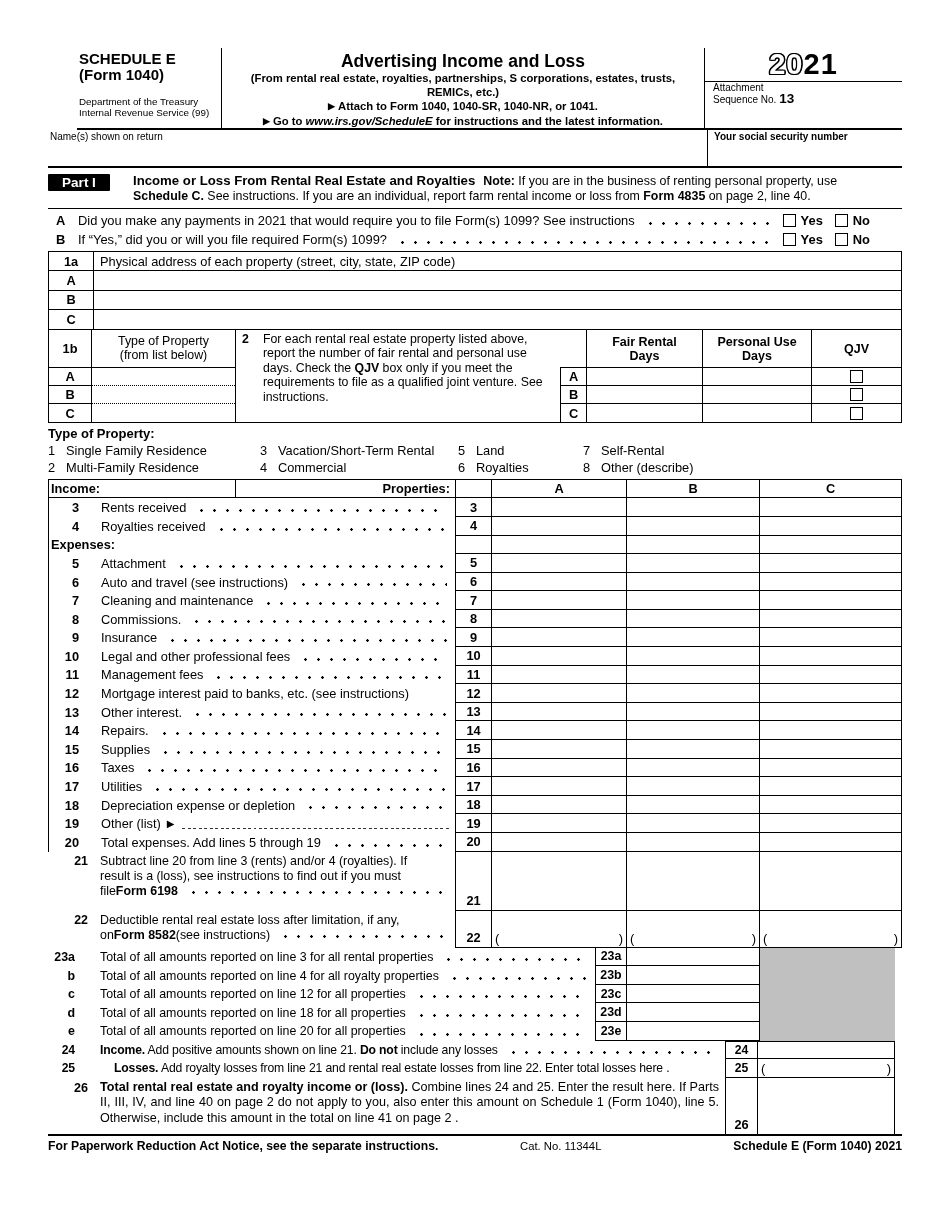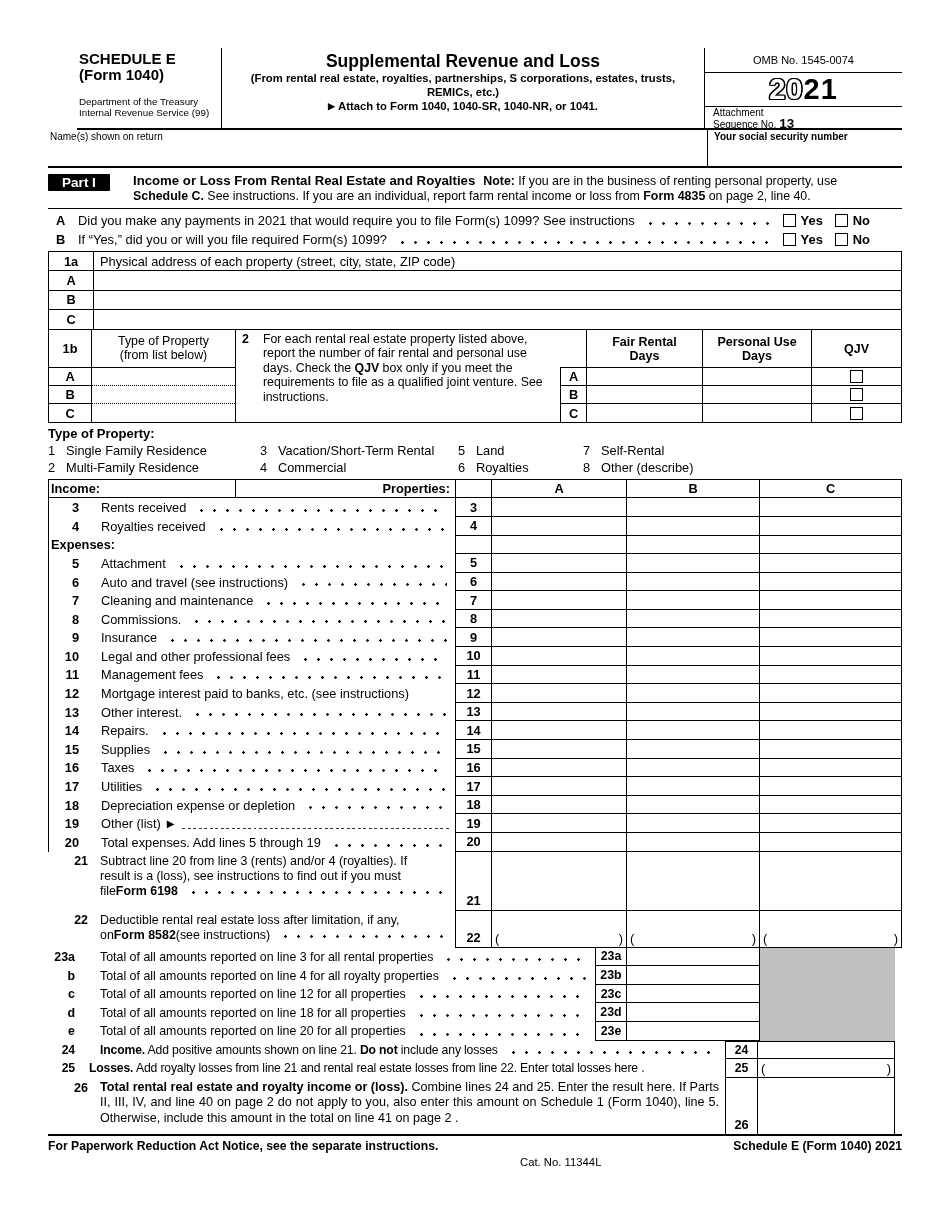--- a/index.html
+++ b/index.html
@@ -131,43 +131,43 @@
   .bt{border-top:1.3px solid #000;}
   .l26row{display:grid;grid-template-columns:677px 33px 137px auto;height:56px;}
   .l26lbl{position:relative;padding:2px 6px 0 52px;font-size:12.6px;line-height:15.4px;text-align:justify;}
   .n26{border-left:1.3px solid #000;border-right:1.3px solid #000;font-weight:bold;
        display:flex;align-items:flex-end;justify-content:center;padding-bottom:2px;box-sizing:border-box;}
   .e26{border-right:1.3px solid #000;box-sizing:border-box;}
 
   
   .footer{border-top:2.5px solid #000;position:relative;height:22px;font-size:12.2px;padding-top:11px;}
   .f-left{position:absolute;left:0;top:3px;font-weight:bold;}
-  .f-cat{position:absolute;left:472px;top:20px;font-size:11.3px;}
+  .f-cat{position:absolute;left:472px;top:4px;font-size:11.3px;}
   .f-right{position:absolute;right:0;top:3px;font-weight:bold;}
 </style>
 </head>
 <body>
 
 <div class="page">
 <div class="content">
 
   <div class="header">
     <div class="h-left">
       <div class="h-sched">SCHEDULE E</div>
       <div class="h-form">(Form 1040)</div>
       <div class="h-dept">Department of the Treasury</div>
       <div class="h-dept">Internal Revenue Service (99)</div>
     </div>
     <div class="h-center">
-      <div class="h-title">Supplemental Revenue and Loss</div>
+      <div class="h-title">Advertising Income and Loss</div>
       <div class="h-sub">(From rental real estate, royalties, partnerships, S corporations, estates, trusts, REMICs, etc.)</div>
       <div class="h-attach"><span class="arrowglyph">▶</span><span>Attach to Form 1040, 1040-SR, 1040-NR, or 1041.</span></div>
+      <div class="h-goto"><span class="arrowglyph">▶</span><span>Go to </span><span class="url">www.irs.gov/ScheduleE</span><span> for instructions and the latest information.</span></div>
     </div>
     <div class="h-right">
-      <div class="omb">OMB No. 1545-0074</div>
       <div class="yearbox">
             <span class="y20">20</span>
             <span>21</span>
           </div>
       <div class="attachbox">
         <div>Attachment</div>
         <div><span>Sequence No. </span><span class="seqnum">13</span></div>
       </div>
     </div>
   </div>
@@ -655,21 +655,21 @@
       <span class="dots"></span>
     </div>
     <div class="totnum bt">24</div>
     <div class="totentry bt"></div>
     <div></div>
   </div>
 
   <div class="l2425row">
     <div class="l24lbl">
       <span class="totcode">25</span>
-      <span class="ltext" style="padding-left:14px;"><span class="bold">Losses.</span><span>  Add royalty losses from line 21 and rental real estate losses from line 22. Enter total losses here .</span></span>
+      <span class="ltext" style="margin-left:25px;padding-left:14px;"><span class="bold">Losses.</span><span>  Add royalty losses from line 21 and rental real estate losses from line 22. Enter total losses here .</span></span>
     </div>
     <div class="totnum">25</div>
     <div class="totentry paren" style="font-size:13px;">
           <span>(</span>
           <span>)</span>
         </div>
     <div></div>
   </div>
 
   <div class="l26row">

